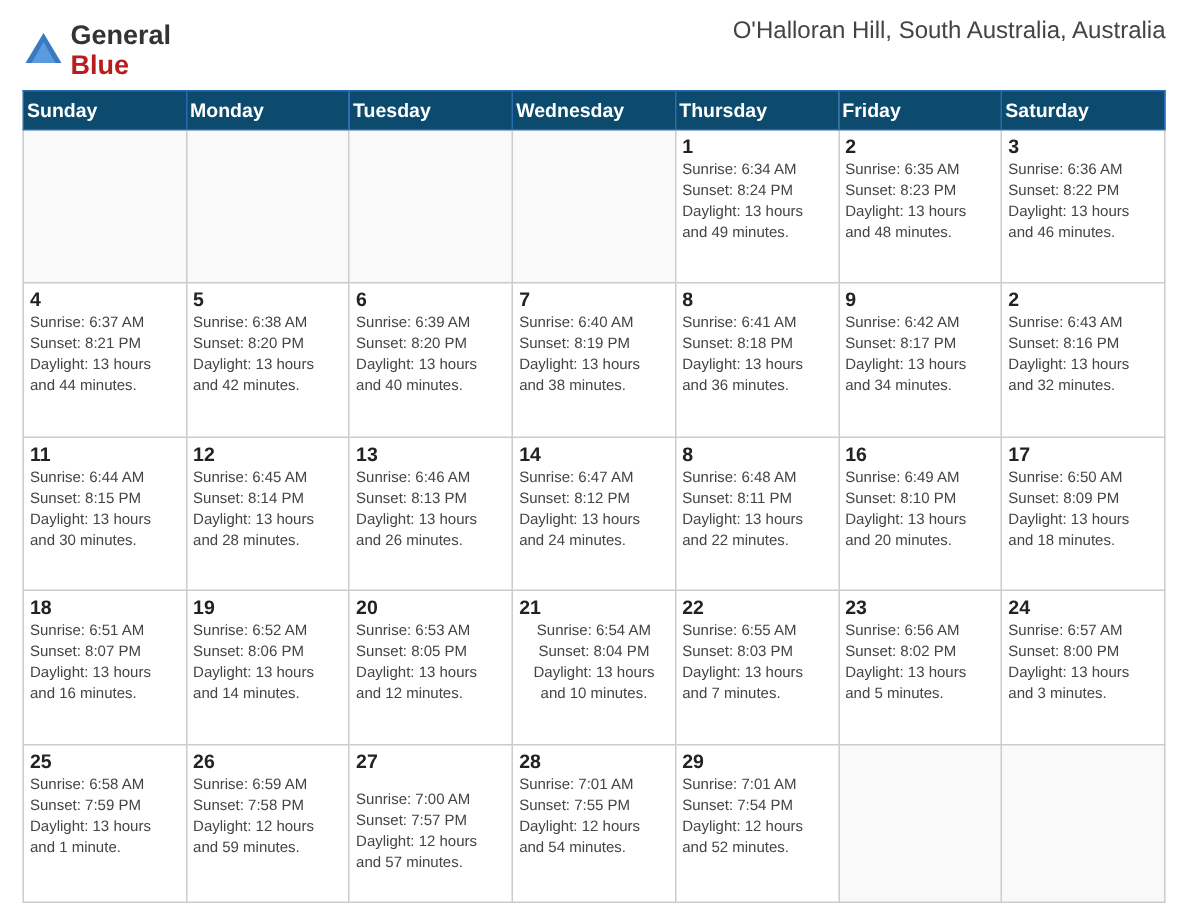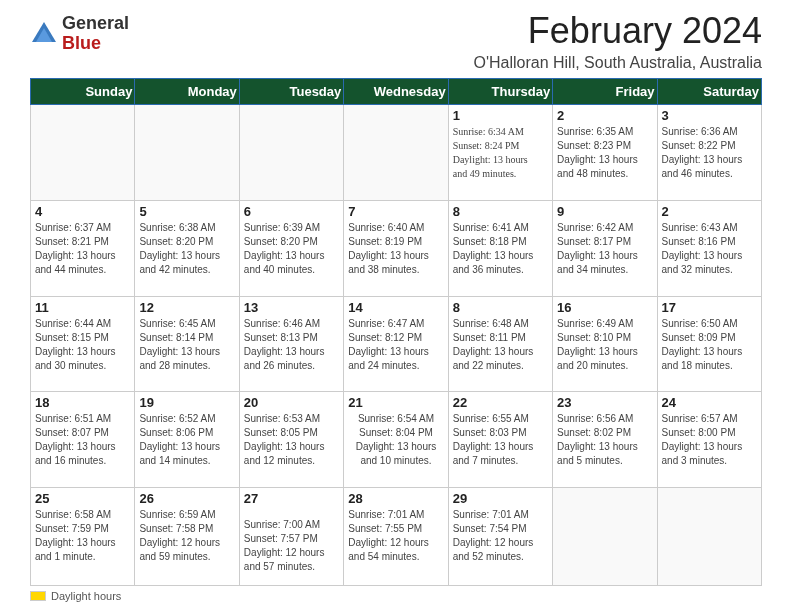--- a/index.html
+++ b/index.html
@@ -6,21 +6,21 @@
     body {
       font-family: Arial, sans-serif;
       background: #fff;
       width: 792px;
       height: 612px;
       overflow: hidden;
     }
     .page {
       width: 792px;
       height: 612px;
-      padding: 10px 30px;
+      padding: 10px 15px;
       display: flex;
       flex-direction: column;
     }
     .header-area {
       display: flex;
       align-items: flex-start;
       justify-content: space-between;
       margin-bottom: 6px;
     }
     .logo {
@@ -62,23 +62,23 @@
       margin-top: 2px;
     }
     .calendar {
       flex: 1;
       border: 1px solid #ccc;
       border-collapse: collapse;
       width: 100%;
       table-layout: fixed;
     }
     .calendar th {
-      background: #14532d;
+      background: #0c4a6e;
       color: #fff;
-      text-align: right;
+      text-align: left;
       padding: 5px 2px;
       font-size: 13px;
       font-weight: bold;
       border: 1px solid #2a6aaf;
     }
     .calendar td {
       border: 1px solid #ccc;
       vertical-align: top;
       padding: 3px 4px;
       font-size: 10.5px;
@@ -125,21 +125,20 @@
       <svg class="logo-icon" viewBox="0 0 28 28">
         <polygon points="14,2 26,22 2,22" fill="#3a7abf"></polygon>
         <polygon points="14,8 22,22 6,22" fill="#5a9adf"></polygon>
       </svg>
       <div class="logo-text">
         <span class="logo-general">General</span>
         <span class="logo-blue">Blue</span>
       </div>
     </div>
     <div class="title-area">
-      <div class="month-title">February 2024</div>
       <div class="location-title">O'Halloran Hill, South Australia, Australia</div>
     </div>
   </div>
 
   <table class="calendar">
     <thead>
       <tr>
       <th>Sunday</th>
           <th>Monday</th>
           <th>Tuesday</th>
@@ -150,21 +149,21 @@
         </tr>
     </thead>
     <tbody id="calendar-body">
     <tr>
           <td class="empty-cell"></td>
           <td class="empty-cell"></td>
           <td class="empty-cell"></td>
           <td class="empty-cell"></td>
           <td>
             <span class="day-number">1</span>
-            <div class="day-info" style="white-space: pre-line; font-family: Liberation Serif, serif;">Sunrise: 6:34 AM
+            <div class="day-info" style="white-space: pre-line;">Sunrise: 6:34 AM
 Sunset: 8:24 PM
 Daylight: 13 hours
 and 49 minutes.</div>
           </td>
           <td>
             <span class="day-number">2</span>
             <div class="day-info" style="white-space: pre-line;">Sunrise: 6:35 AM
 Sunset: 8:23 PM
 Daylight: 13 hours
 and 48 minutes.</div>
@@ -365,17 +364,13 @@
 Sunset: 7:54 PM
 Daylight: 12 hours
 and 52 minutes.</div>
           </td>
           <td class="empty-cell"></td>
           <td class="empty-cell"></td>
         </tr>
       </tbody>
   </table>
 
-  <div class="footer">
-    <span class="legend-box"></span>
-    <span>Daylight hours</span>
-  </div>
 </div>
 
 </body></html>

